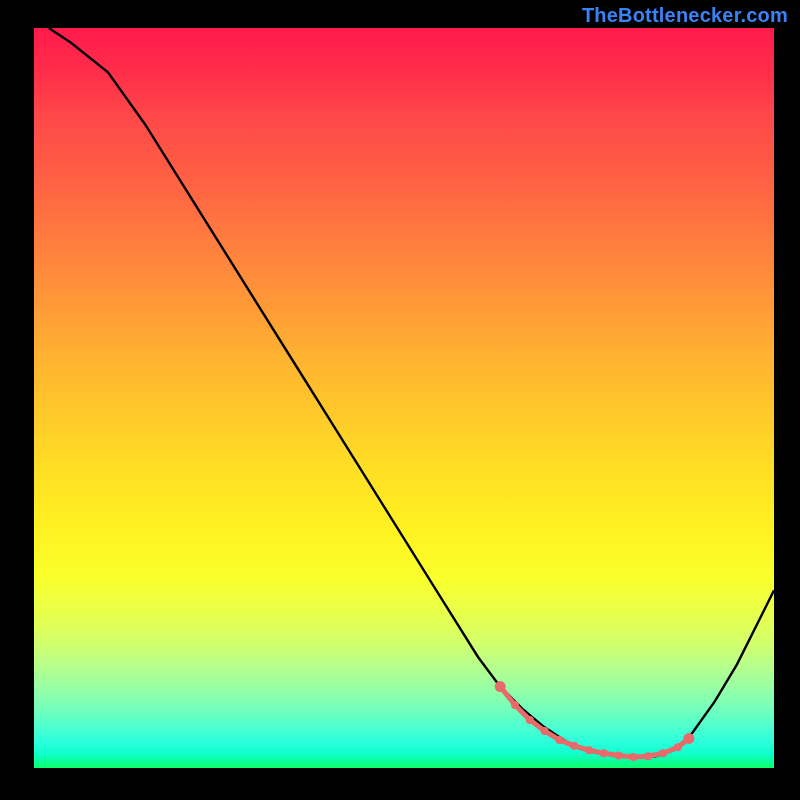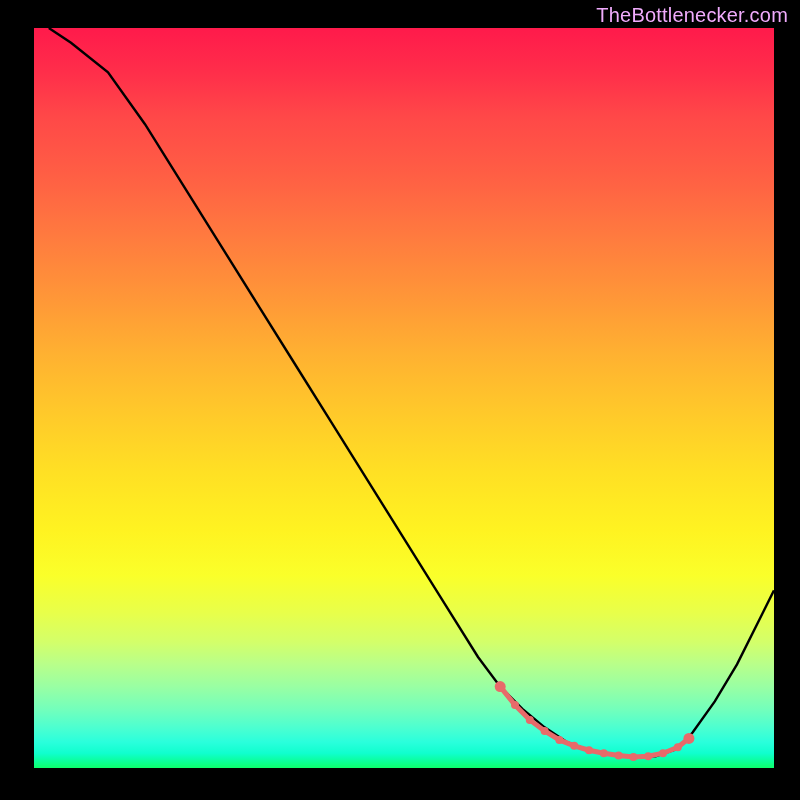--- a/index.html
+++ b/index.html
@@ -15,22 +15,22 @@
     position: relative;
     width: 800px;
     height: 800px;
     background: #000;
   }
   .watermark {
     position: absolute;
     top: 4px;
     right: 12px;
     font-size: 20px;
-    font-weight: 400;
-    color: #f0abfc;
+    font-weight: 700;
+    color: #3b82f6;
     letter-spacing: 0.2px;
     z-index: 50;
   }
   .plot-area {
     position: absolute;
     left: 34px;
     top: 28px;
     width: 740px;
     height: 740px;
     overflow: hidden;

